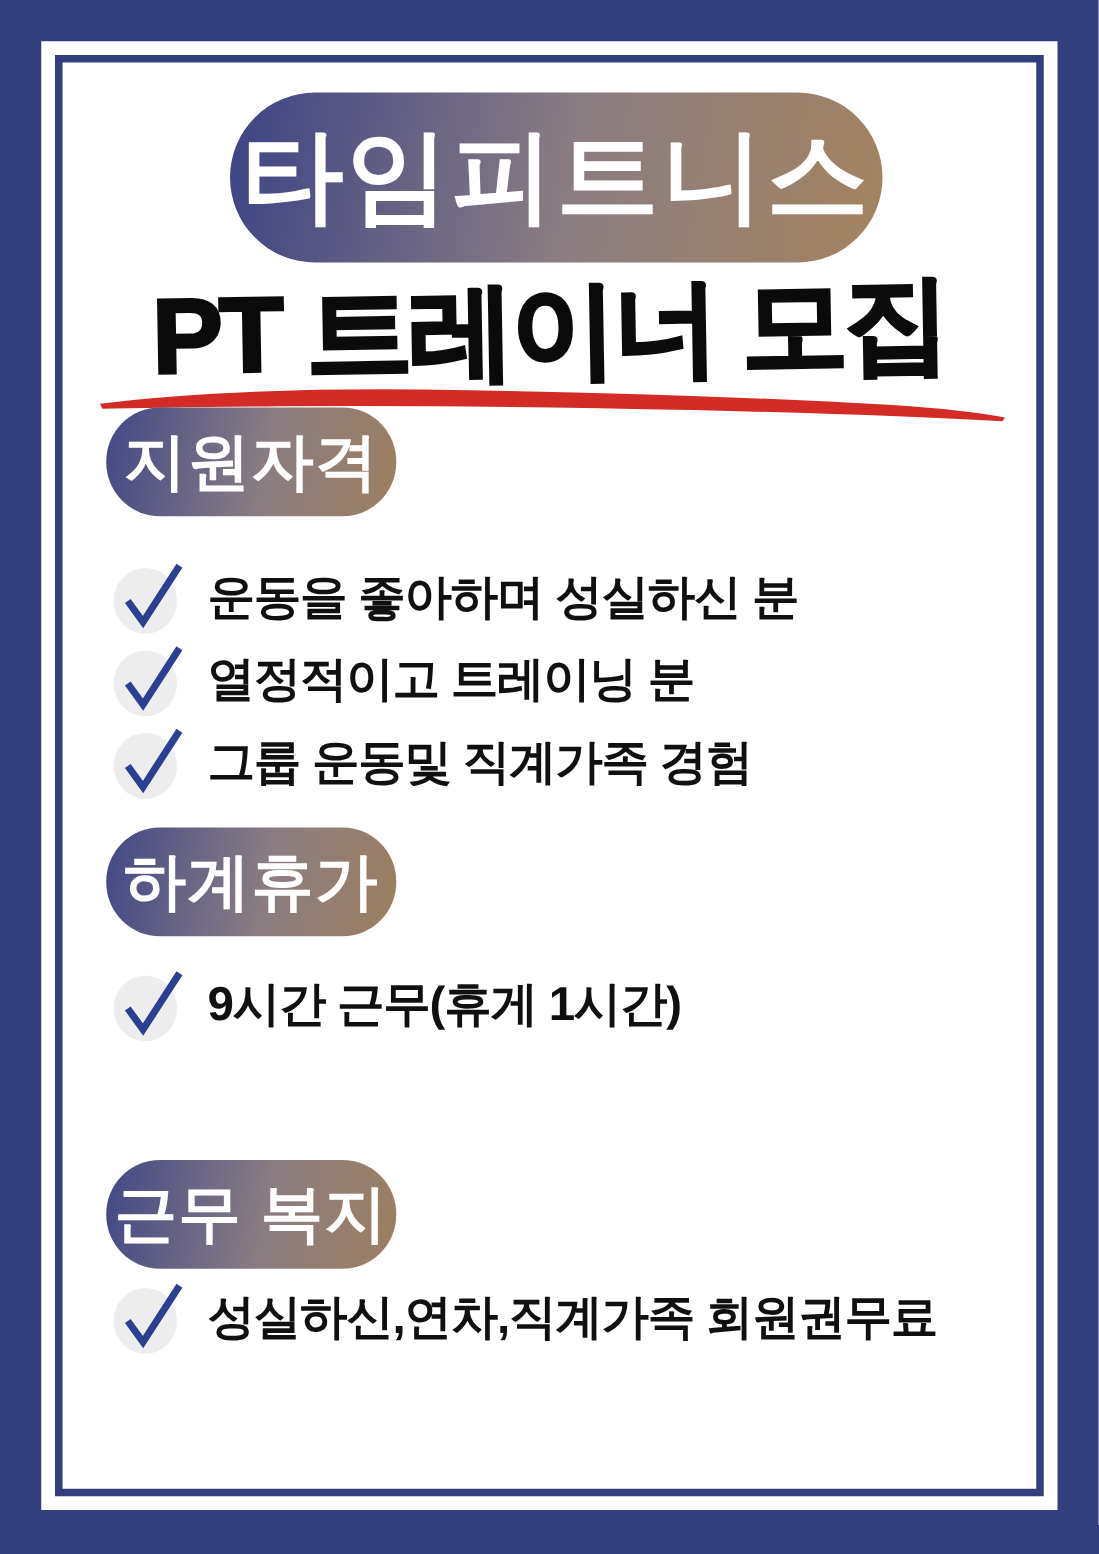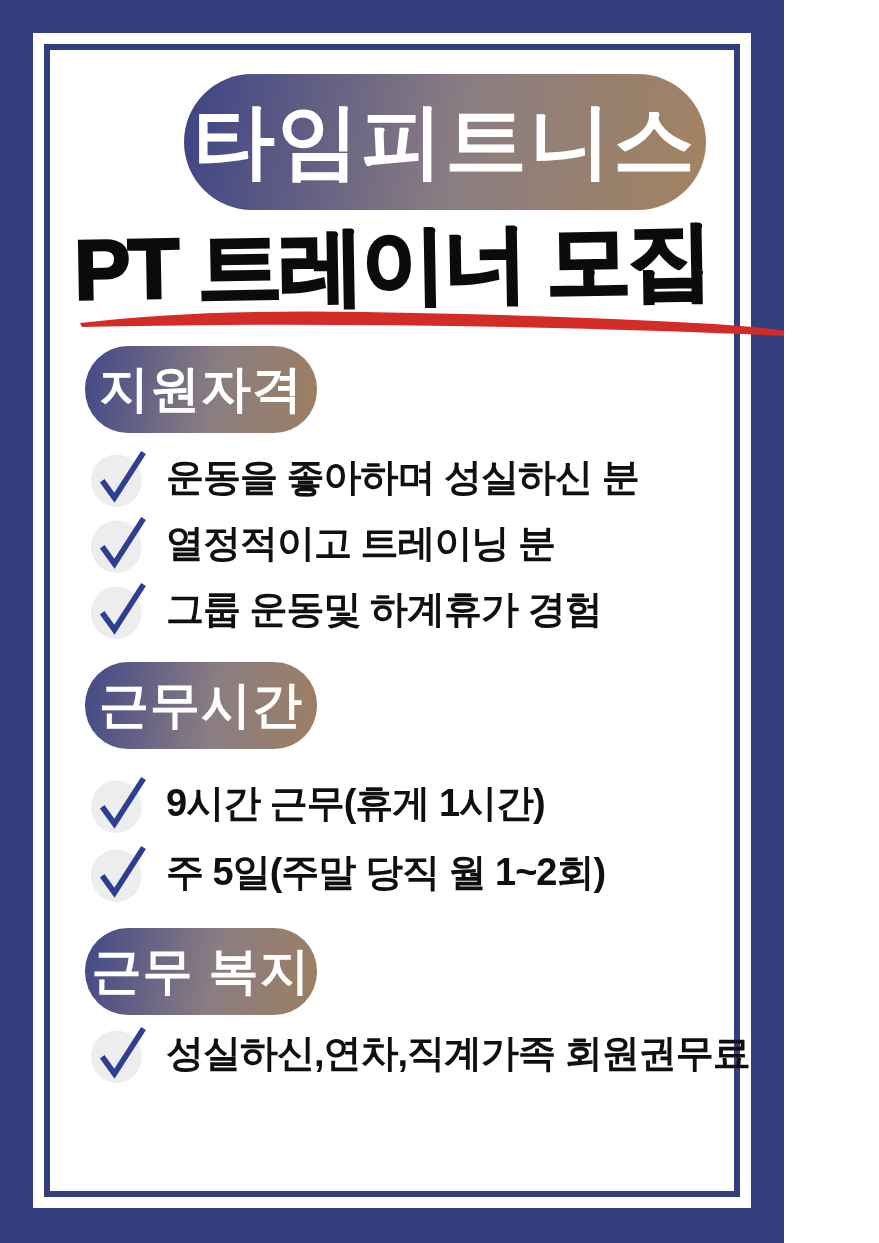--- a/index.html
+++ b/index.html
@@ -1,17 +1,17 @@
 <!DOCTYPE html>
 <html><head>
 <meta charset="utf-8">
 <style>
   html,body{margin:0;padding:0;background:#fff;}
   .poster{
-    position:relative;width:784px;height:1243px;overflow:hidden;
+    position:relative;width:879px;height:1243px;overflow:hidden;
     background:#333e7c;
     font-family:"Liberation Sans", sans-serif;
   }
   .panel{position:absolute;left:33px;top:33px;right:33px;bottom:35px;background:#ffffff;}
   .frame{position:absolute;inset:11px;border:6px solid #333e7c;}
   .brand-pill{
     position:absolute;left:184px;top:74px;width:522px;height:136px;border-radius:68px;
     background:linear-gradient(100deg,#3d4385 0%,#8a7d82 52%,#a3835f 100%);
     display:flex;align-items:center;justify-content:center;
     color:#ffffff;font-size:82px;font-weight:800;letter-spacing:2px;
@@ -22,21 +22,21 @@
     transform:rotate(-1deg);-webkit-text-stroke:2.5px #0b0b0b;line-height:1.05;
   }
   .underline-wrap{position:absolute;left:74px;top:306px;width:734px;height:36px;}
   .underline-wrap svg{display:block;width:100%;height:100%;}
   .badge{
     position:absolute;left:85px;width:232px;height:87px;border-radius:43px;
     background:linear-gradient(100deg,#424887 0%,#8a7d82 55%,#9d7f60 100%);
     display:flex;align-items:center;justify-content:center;
     color:#ffffff;font-size:50px;font-weight:800;letter-spacing:1px;
   }
-  #badge-1{top:346px;}
+  #badge-1{top:326px;}
   #badge-2{top:662px;}
   #badge-3{top:928px;}
   .list{position:absolute;left:90px;display:flex;flex-direction:column;}
   #list-1{top:446px;gap:4px;}
   #list-2{top:772px;gap:7px;}
   #list-3{top:1022px;gap:10px;}
   .row{display:flex;align-items:center;gap:14px;}
   .check{width:62px;height:62px;flex:none;}
   .row .label{
     font-size:38px;font-weight:800;color:#101010;letter-spacing:-1px;white-space:nowrap;
@@ -79,41 +79,34 @@
         <ellipse cx="28" cy="37" rx="27" ry="28" fill="#ededed"></ellipse>
         <path d="M13 37 L26 55 L57 7" stroke="#2d3f92" stroke-width="6" fill="none"></path>
       </svg>
       <span class="label">열정적이고 트레이닝 분</span>
     </div>
     <div class="row">
       <svg class="check" viewBox="0 0 66 66">
         <ellipse cx="28" cy="37" rx="27" ry="28" fill="#ededed"></ellipse>
         <path d="M13 37 L26 55 L57 7" stroke="#2d3f92" stroke-width="6" fill="none"></path>
       </svg>
-      <span class="label">그룹 운동및 하계휴가 경험</span>
+      <span class="label">그룹 운동및 직계가족 경험</span>
     </div>
   </div>
 
   <div class="badge" id="badge-2">
-    <span>근무시간</span>
+    <span>하계휴가</span>
   </div>
   <div class="list" id="list-2">
     <div class="row">
       <svg class="check" viewBox="0 0 66 66">
         <ellipse cx="28" cy="37" rx="27" ry="28" fill="#ededed"></ellipse>
         <path d="M13 37 L26 55 L57 7" stroke="#2d3f92" stroke-width="6" fill="none"></path>
       </svg>
       <span class="label">9시간 근무(휴게 1시간)</span>
-    </div>
-    <div class="row">
-      <svg class="check" viewBox="0 0 66 66">
-        <ellipse cx="28" cy="37" rx="27" ry="28" fill="#ededed"></ellipse>
-        <path d="M13 37 L26 55 L57 7" stroke="#2d3f92" stroke-width="6" fill="none"></path>
-      </svg>
-      <span class="label">주 5일(주말 당직 월 1~2회)</span>
     </div>
   </div>
 
   <div class="badge" id="badge-3">
     <span>근무 복지</span>
   </div>
   <div class="list" id="list-3">
     <div class="row">
       <svg class="check" viewBox="0 0 66 66">
         <ellipse cx="28" cy="37" rx="27" ry="28" fill="#ededed"></ellipse>

